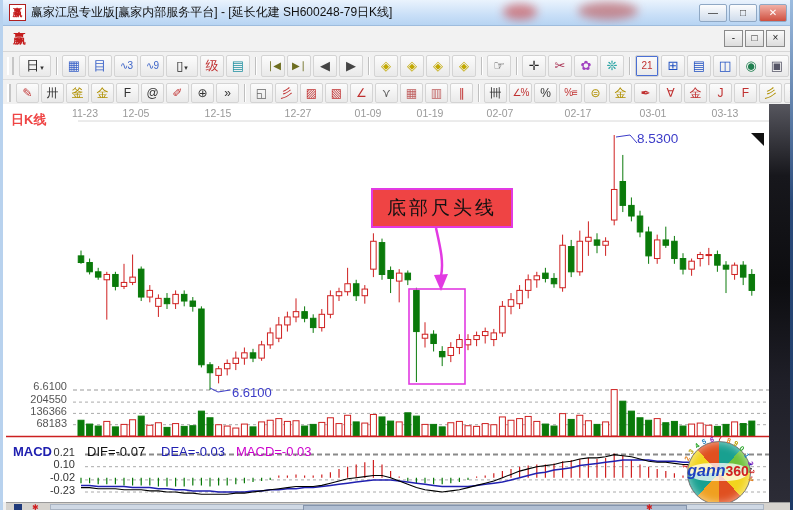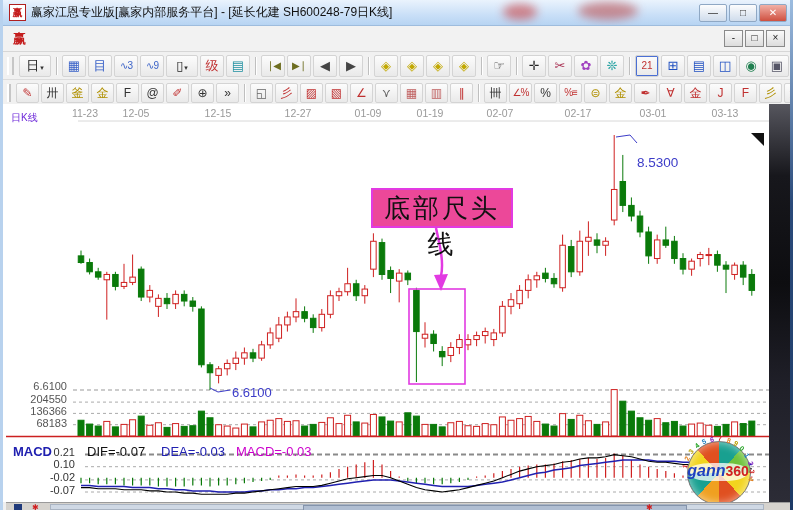--- a/index.html
+++ b/index.html
@@ -36,29 +36,29 @@
   .tb2 .tb-icon{width:21px;height:18px;font-size:12px;line-height:18px;}
   .tb-icon.multi{font-size:10px;letter-spacing:-1px;}
   .tb-icon.boxed{font-weight:normal;font-size:10px;box-shadow:inset 0 0 0 1px #4a6fd4;}
   .tb-icon .drop{font-size:7px;color:#333;margin-left:1px;}
   .tb-sep{width:1px;height:18px;background:#bfbfbf;margin:0 4px;box-shadow:1px 0 0 #fff;}
   
   .chart-area{position:absolute;left:0;top:104px;width:793px;height:398px;background:#fff;}
   .chart-area svg{position:absolute;left:0;top:0;}
   .lbl{position:absolute;white-space:nowrap;}
   .date-lbl{transform:translateX(-50%);font-size:10.5px;color:#999;top:3px;}
-  .period-lbl{left:8px;top:7px;font-size:10px;color:#6d28d9;font-weight:400;}
+  .period-lbl{left:8px;top:7px;font-size:13px;color:#ef4444;font-weight:700;}
   .symbol-lbl{right:38px;top:13px;font-size:14px;color:#3c3cc8;}
-  .hi-lbl{left:634px;top:51px;font-size:13.5px;color:#3c3cc8;}
+  .hi-lbl{left:634px;top:27px;font-size:13.5px;color:#3c3cc8;}
   .lo-lbl{left:229px;top:281px;font-size:13px;color:#3c3cc8;}
   .gray-num{color:#555;font-size:11px;width:52px;text-align:right;}
   .macd-scale{color:#333;font-size:11px;width:34px;text-align:right;left:38px;}
   .macd-h{top:340px;font-size:13px;}
   .anno-box{position:absolute;left:368px;top:84px;width:138px;height:36px;border:2px solid #e23ae2;
-    background:#ec4899;color:#111;font-size:26px;letter-spacing:3px;text-align:center;line-height:36px;}
+    background:#ef4444;color:#111;font-size:19px;letter-spacing:3px;text-align:center;line-height:36px;}
   
   .dark-strip{position:absolute;left:766px;top:104px;width:21px;height:398px;z-index:5;
     background:linear-gradient(180deg,#56565e 0%,#17171c 18%,#0d0d10 45%,#1f1f28 70%,#2c2c36 100%);}
   .right-border{position:absolute;left:787px;top:0;width:6px;height:510px;z-index:9;
     background:linear-gradient(180deg,#9cbce0,#2a4a7a 40%,#1c3a66);}
   .statusbar{position:absolute;left:3px;top:502px;width:784px;height:8px;background:#d6d3ce;
     border-top:1px solid #9a9a9a;z-index:8;}
   .sb-icon{position:absolute;top:1px;font-size:8px;line-height:7px;}
   .sb-track{position:absolute;left:44px;top:1px;width:714px;height:6px;background:#cfd8e4;
     border:1px solid #aab4c2;box-sizing:border-box;}
@@ -526,21 +526,21 @@
     <span class="lbl gray-num" style="left:12px;top:289px;">204550</span>
     <span class="lbl gray-num" style="left:12px;top:301px;">136366</span>
     <span class="lbl gray-num" style="left:12px;top:313px;">68183</span>
     <span class="lbl macd-h" style="left:10px;color:#2020b0;font-weight:bold;">MACD</span>
     <span class="lbl macd-h" style="left:84px;color:#111;">DIF=-0.07</span>
     <span class="lbl macd-h" style="left:158px;color:#2020b0;">DEA=-0.03</span>
     <span class="lbl macd-h" style="left:233px;color:#cc00cc;">MACD=-0.03</span>
     <span class="lbl macd-scale" style="top:342px;">0.21</span>
     <span class="lbl macd-scale" style="top:354px;">0.10</span>
     <span class="lbl macd-scale" style="top:367px;">-0.02</span>
-    <span class="lbl macd-scale" style="top:380px;">-0.07</span>
+    <span class="lbl macd-scale" style="top:380px;">-0.23</span>
     <div class="anno-box">底部尺头线</div>
   </div>
 
   <div class="dark-strip"></div>
   <div class="right-border"></div>
 
   <div class="gann-logo">
     <div class="gann-circle"></div>
     <div class="gann-band"></div>
     <div class="gann-text"><span>gann</span><b>360</b></div>

